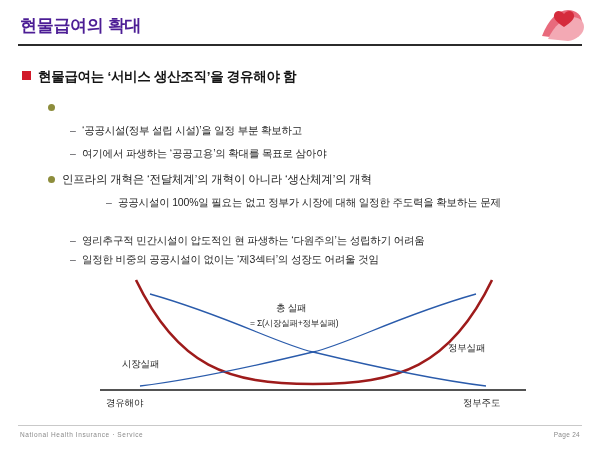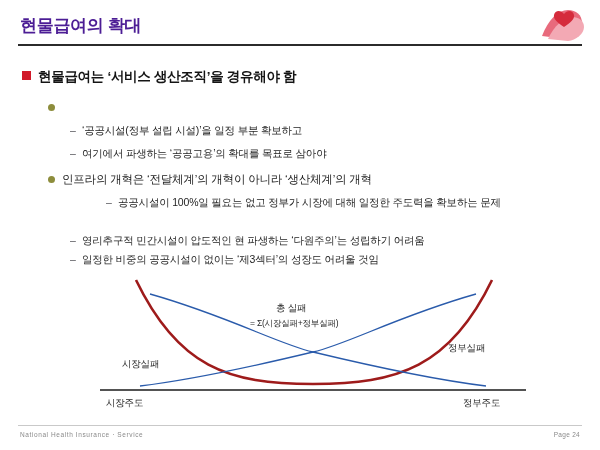--- a/index.html
+++ b/index.html
@@ -196,21 +196,21 @@
 
       <path d="M62 114 C120 107, 185 92, 235 80 C270 72, 320 44, 398 22" fill="none" stroke="#2a5bab" stroke-width="1.3"></path>
 
       <line x1="22" y1="118" x2="448" y2="118" stroke="#1a1a1a" stroke-width="1.6"></line>
     </svg>
 
     <div class="chart-label" style="left:198px; top:30px;">총 실패</div>
     <div class="chart-label small" style="left:172px; top:46px;">= Σ(시장실패+정부실패)</div>
     <div class="chart-label" style="left:44px; top:70px;margin-top:16px;">시장실패</div>
     <div class="chart-label" style="left:370px; top:70px;">정부실패</div>
-    <div class="chart-label" style="left:28px; top:125px;">시장주도</div>
+    <div class="chart-label" style="left:28px; top:125px;">경유해야</div>
     <div class="chart-label" style="left:385px; top:125px;text-align:center;">정부주도</div>
   </div>
 
   <div class="footer-rule"></div>
   <div class="footer-left">National   Health   Insurance  ·  Service</div>
   <div class="footer-right">Page  24</div>
 
 </div>
 
 </body></html>

